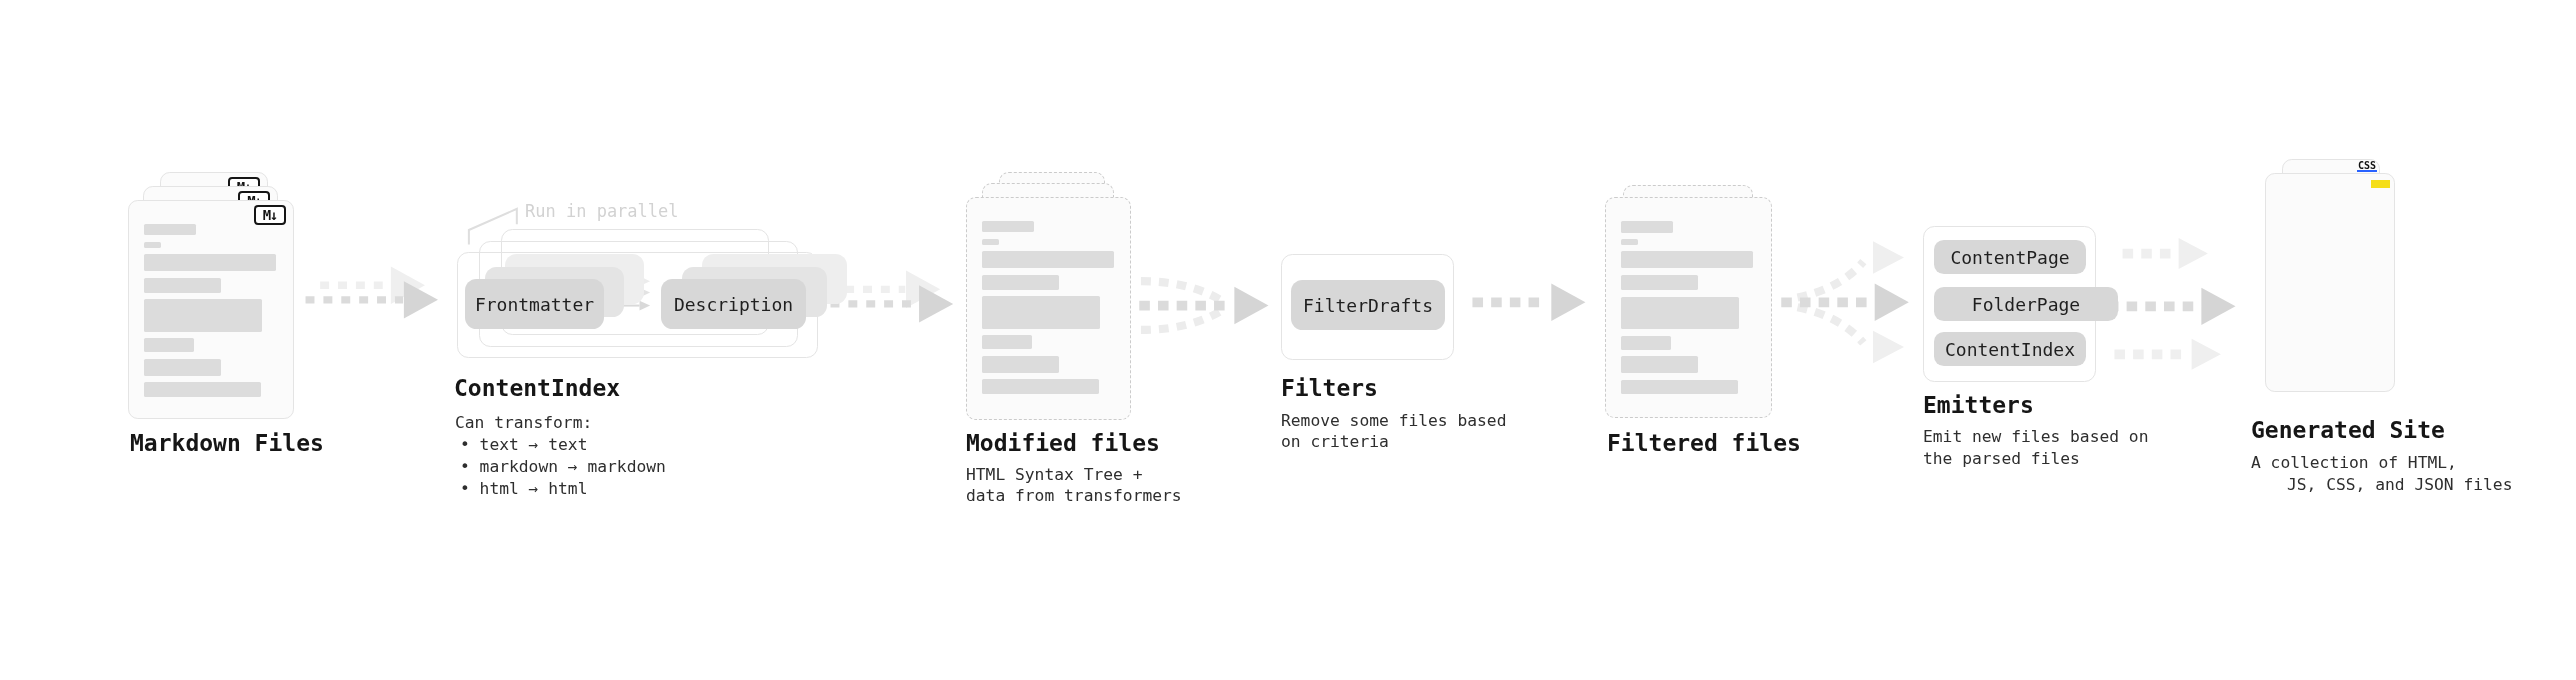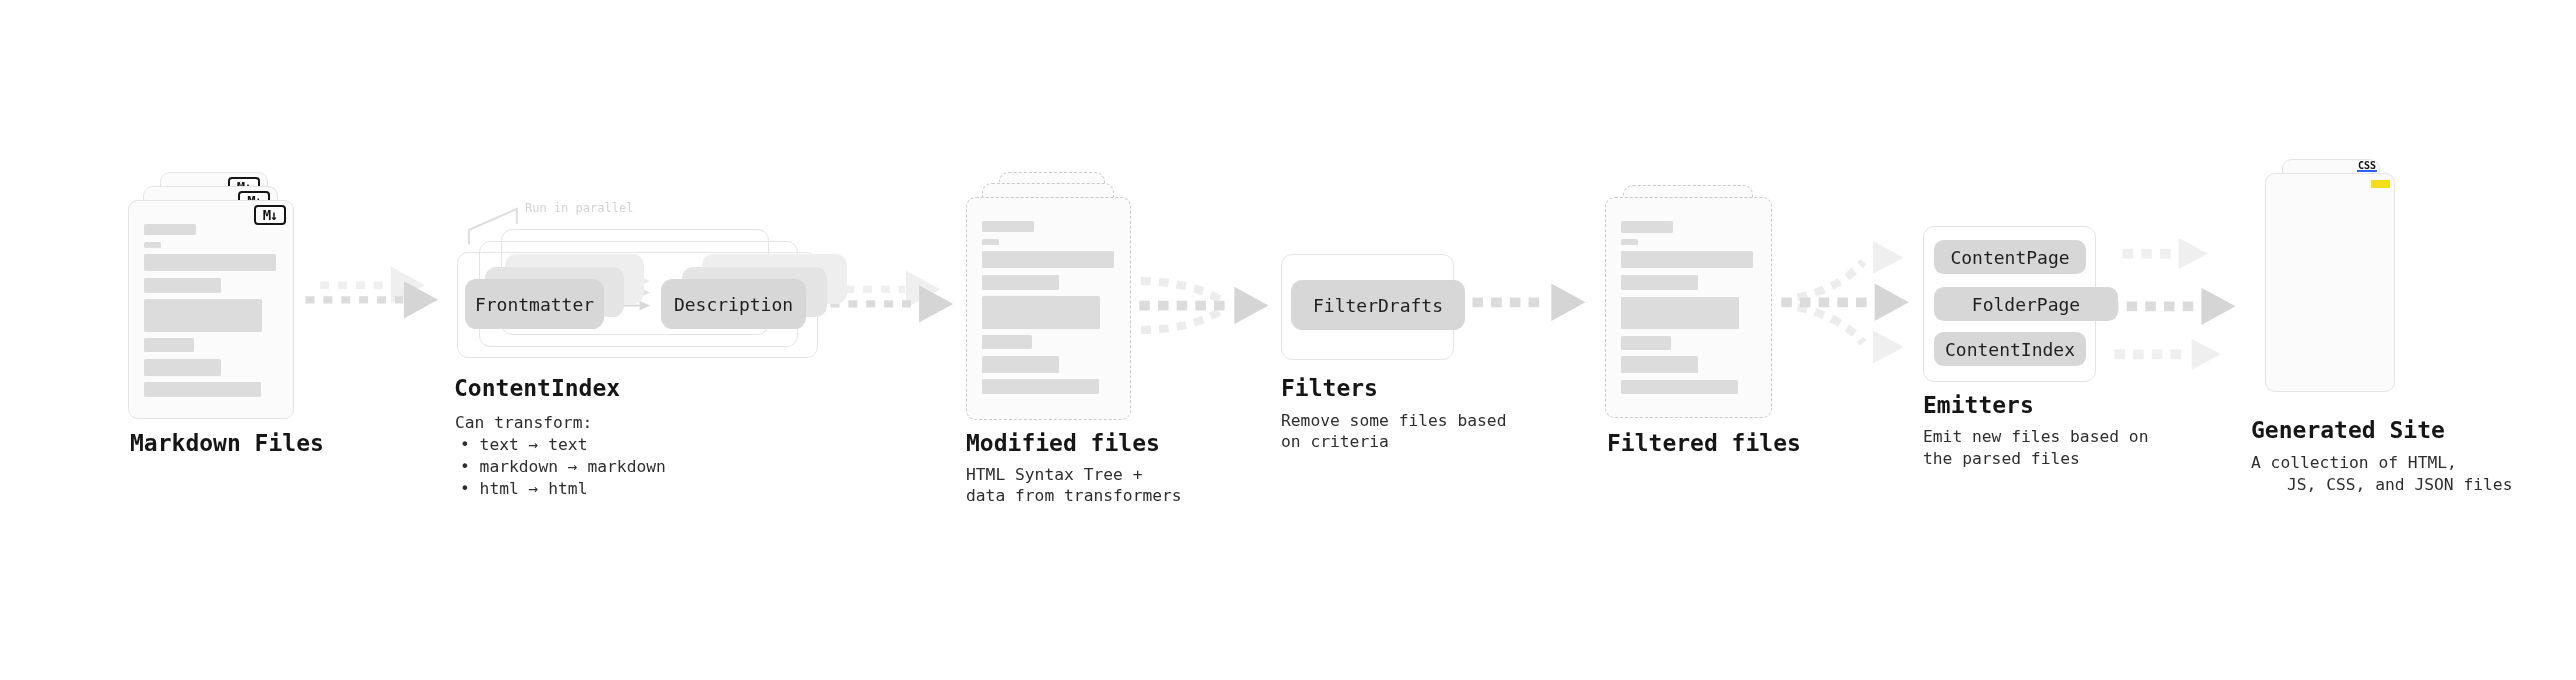--- a/index.html
+++ b/index.html
@@ -54,21 +54,21 @@
     display:flex;align-items:center;justify-content:center;
     font-size:18px;color:#1f1f1f;
   }
   .pill.ghost1{background:#e4e4e4;}
   .pill.ghost2{background:#eeeeee;}
   .pill.small{border-radius:9.8px;}
 
   
   .node-label{position:absolute;font-size:23px;font-weight:700;color:#161616;white-space:nowrap;z-index:3;}
   .caption{position:absolute;font-size:16.3px;color:#2e2e2e;white-space:nowrap;z-index:3;}
-  .annotation{position:absolute;font-size:12px;color:#d2d2d2;white-space:nowrap;z-index:3;}
+  .annotation{position:absolute;font-size:17px;color:#d2d2d2;white-space:nowrap;z-index:3;}
 
   
   .dash-d9{stroke:#dbdbdb;stroke-width:9;stroke-dasharray:11 11;}
   .dash-l9{stroke:#efefef;stroke-width:9;stroke-dasharray:11 11;}
   .dash-d12{stroke:#dbdbdb;stroke-width:12;stroke-dasharray:13 10;}
   .dash-l12{stroke:#efefef;stroke-width:12;stroke-dasharray:13 10;}
   .curve-l{stroke:#ececec;stroke-width:10;stroke-dasharray:12 10;fill:none;}
   .tri-d{fill:#d5d5d5;}
   .tri-l{fill:#efefef;}
   .mini-a1{stroke:#ececec;stroke-width:2.5;}
@@ -206,21 +206,21 @@
           <div></div>
       </div>
     </div>
   </div>
   <div class="node-label" style="left:966px;top:430px;">Modified files</div>
   <div class="caption" style="left:966px;top:465px;">HTML Syntax Tree +</div>
   <div class="caption" style="left:966px;top:486px;">data from transformers</div>
 
   <div class="abs" style="left:0;top:0;z-index:2;">
     <div class="obox filled" style="left:1281px;top:254px;width:173px;height:106px;"></div>
-    <div class="pill" style="left:1291px;top:280px;width:174px;height:50px;">FilterDrafts</div>
+    <div class="pill" style="left:1291px;top:280px;width:154px;height:50px;">FilterDrafts</div>
   </div>
   <div class="node-label" style="left:1281px;top:375px;">Filters</div>
   <div class="caption" style="left:1281px;top:411px;">Remove some files based</div>
   <div class="caption" style="left:1281px;top:432px;">on criteria</div>
 
   <div class="stack" style="left:1605px;top:185px;width:167px;height:236px;">
     <div class="card dashed" style="left:18px;top:0px;width:130px;height:219px;"></div>
     <div class="card dashed" style="left:0px;top:12.2px;width:167px;height:221px;">
       <div class="bars">
         <div></div>

